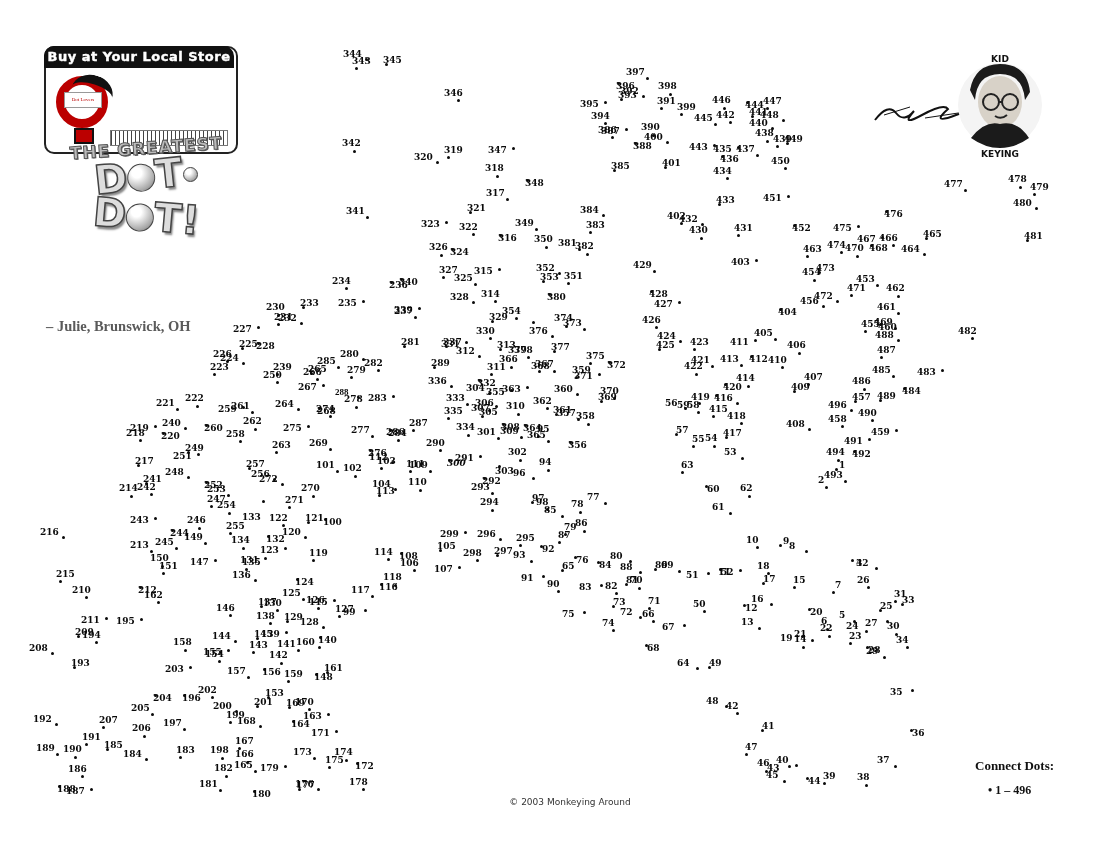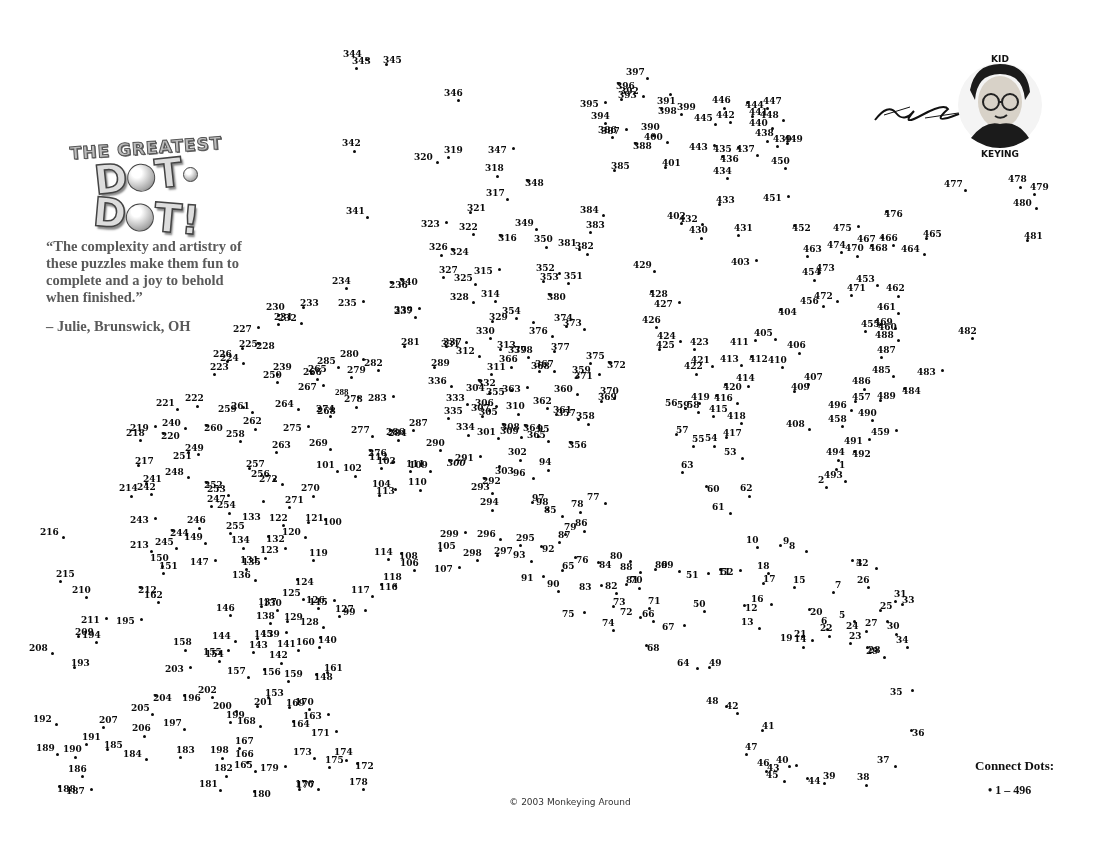--- a/index.html
+++ b/index.html
@@ -52,29 +52,37 @@
   
   .dot{position:absolute;width:3px;height:3px;border-radius:50%;background:#0a0a0a;}
   .dot-label{position:absolute;font-family:"DejaVu Serif",serif;font-weight:bold;
       font-size:9px;color:#0a0a0a;white-space:nowrap;}
 </style>
 </head>
 <body>
 
 <div id="page">
 
+  <div id="store-card">
+    <div id="store-banner">Buy at Your Local Store</div>
+    <div id="ornament">
+      <div id="orn-ring"></div>
+      <div id="orn-label">Dot Lovers</div>
+      <div id="orn-knob"></div>
+    </div>
+    <div id="barcode"></div>
+  </div>
 
   <div id="dotlogo">
     <div class="arch">THE GREATEST</div>
     <div class="big">
       <span class="tword"><span>D</span><span class="ball"></span><span>T</span></span><span class="ball small"></span><span class="tword2"><span>D</span><span class="ball"></span><span>T</span><span>!</span></span>
     </div>
   </div>
 
-  <div id="quote">“The complexity and artistry of these puzzles make them fun to complete and a joy to behold when finished.”</div>
   <div id="quote-attrib">– Julie, Brunswick, OH</div>
 
   <svg id="signature" viewBox="0 0 130 50">
     <path d="M5 35 Q18 18 26 28 T44 26 Q30 42 52 30 T78 24 Q60 40 86 30 T122 28" fill="none" stroke="#111" stroke-width="2"></path>
     <path d="M14 30 L40 22 M55 33 L95 27" fill="none" stroke="#111" stroke-width="1"></path>
   </svg>
   <svg id="badge" viewBox="0 0 110 110">
     <circle cx="55" cy="55" r="42" fill="#f4f4f4"></circle>
     <path d="M25 40 Q30 14 55 14 Q82 14 85 42 L80 50 Q78 24 55 24 Q32 24 30 50 Z" fill="#1b1b1b"></path>
     <ellipse cx="55" cy="52" rx="22" ry="26" fill="#d8d2c8"></ellipse>
@@ -869,21 +877,21 @@
       <div class="dot-label" style="left: 618px; top: 90px;">393</div>
       <div class="dot" style="left: 604px; top: 122px;"></div>
       <div class="dot-label" style="left: 591px; top: 111px;">394</div>
       <div class="dot" style="left: 604px; top: 101px;"></div>
       <div class="dot-label" style="left: 580px; top: 99px;">395</div>
       <div class="dot" style="left: 617px; top: 82px;"></div>
       <div class="dot-label" style="left: 616px; top: 81px;">396</div>
       <div class="dot" style="left: 646px; top: 77px;"></div>
       <div class="dot-label" style="left: 626px; top: 67px;">397</div>
       <div class="dot" style="left: 669px; top: 93px;"></div>
-      <div class="dot-label" style="left: 658px; top: 81px; margin-top: 25px;">398</div>
+      <div class="dot-label" style="left: 658px; top: 81px;">398</div>
       <div class="dot" style="left: 680px; top: 113px;"></div>
       <div class="dot-label" style="left: 677px; top: 102px;">399</div>
       <div class="dot" style="left: 666px; top: 141px;"></div>
       <div class="dot-label" style="left: 644px; top: 132px;">400</div>
       <div class="dot" style="left: 664px; top: 166px;"></div>
       <div class="dot-label" style="left: 662px; top: 158px;">401</div>
       <div class="dot" style="left: 680px; top: 222px;"></div>
       <div class="dot-label" style="left: 667px; top: 211px;">402</div>
       <div class="dot" style="left: 755px; top: 259px;"></div>
       <div class="dot-label" style="left: 731px; top: 257px;">403</div>

